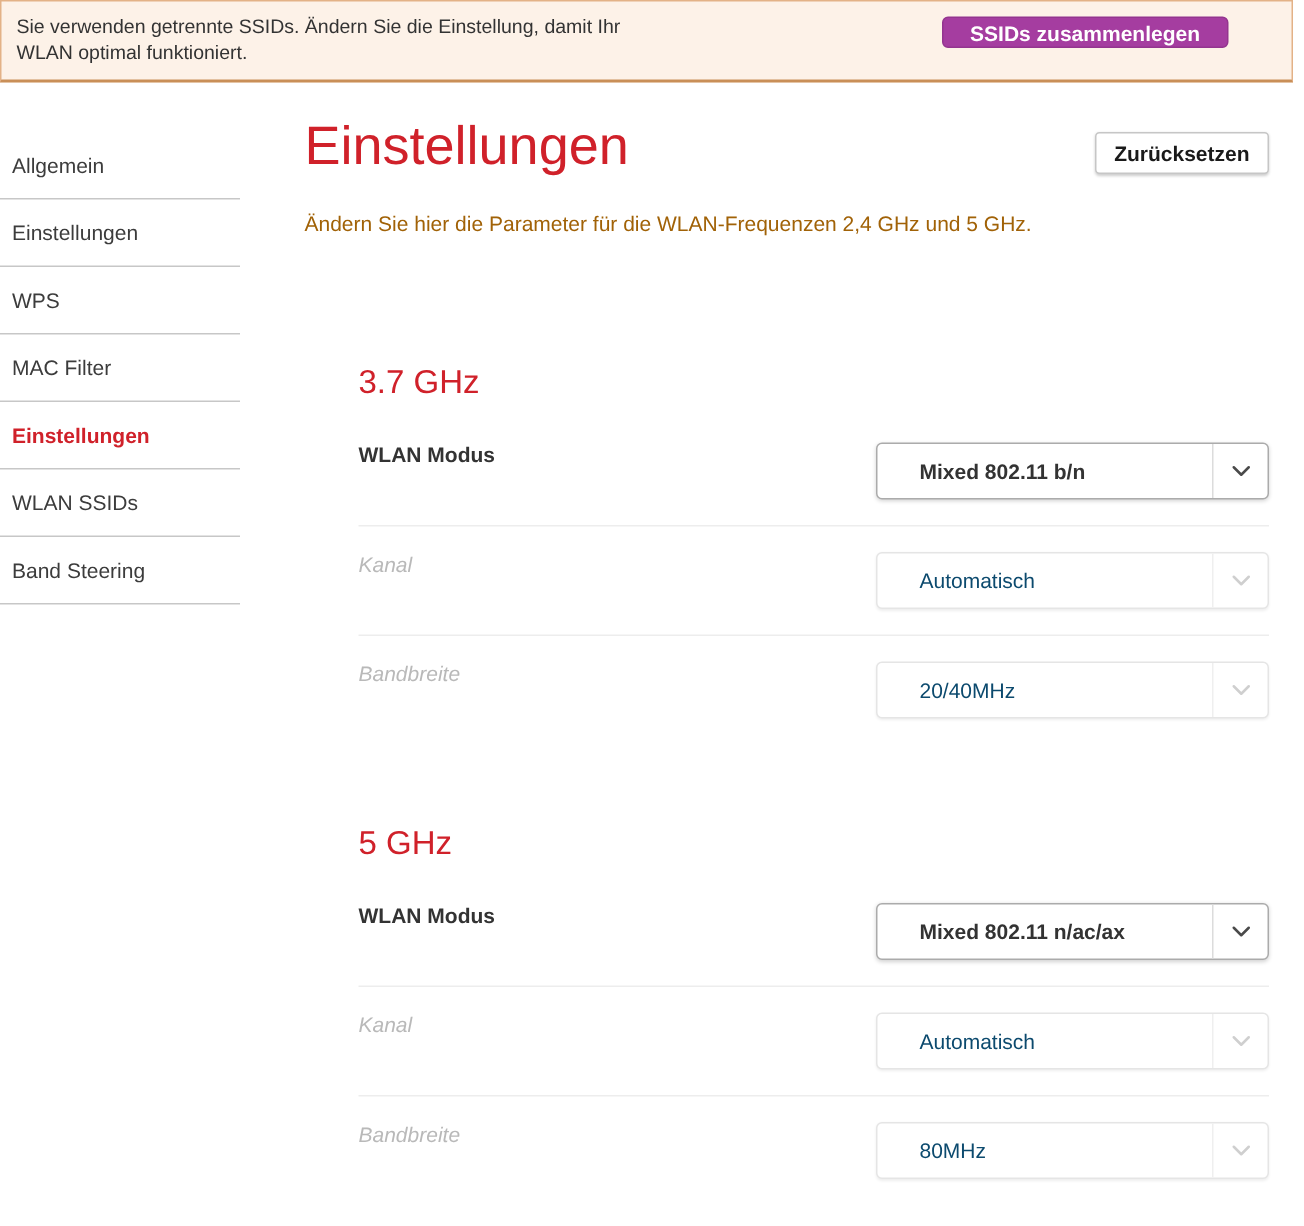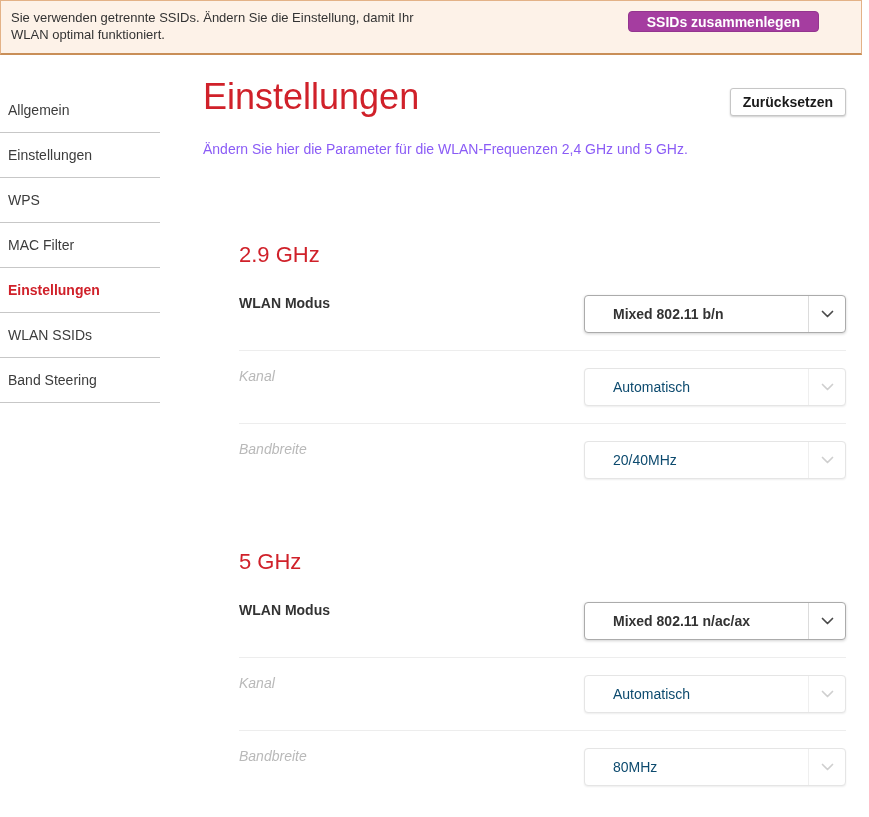--- a/index.html
+++ b/index.html
@@ -51,21 +51,21 @@
     line-height: 44px; color: #d0212a;
   }
   .reset-btn {
     margin-top: 13px; padding: 5px 12px;
     background: #fff; color: #1a1a1a;
     font-family: inherit; font-size: 14px; font-weight: bold; line-height: 16px;
     border: 1px solid #c6c6c6; border-radius: 3px;
     box-shadow: 0 1px 2px rgba(0,0,0,.2);
     cursor: pointer;
   }
-  .subtitle { margin: 22px 0 0; font-size: 14px; line-height: 17px; color: #8b5cf6; }
+  .subtitle { margin: 22px 0 0; font-size: 14px; line-height: 17px; color: #a16207; }
 
   #sections { margin-left: 36px; }
   .band-section { margin-top: 52px; }
   .band-section:first-child { margin-top: 83px; }
   .band-heading {
     margin: 0 0 9px 0; font-size: 22px; font-weight: 400;
     line-height: 28px; color: #d0212a;
   }
 
   .setting-row {
@@ -127,21 +127,21 @@
     </nav>
 
   <main class="main">
     <div class="header-row">
       <h1 class="page-title">Einstellungen</h1>
       <button class="reset-btn">Zurücksetzen</button>
     </div>
     <p class="subtitle">Ändern Sie hier die Parameter für die WLAN-Frequenzen 2,4 GHz und 5 GHz.</p>
     <div id="sections">
         <section class="band-section">
-          <h2 class="band-heading">2.9 GHz</h2>
+          <h2 class="band-heading">3.7 GHz</h2>
           <div class="setting-row">
             <span class="row-label">WLAN Modus</span>
             <div class="dropdown">
               <span class="dd-value">Mixed 802.11 b/n</span>
               <span class="dd-caret">
                 <svg width="13" height="8" viewBox="0 0 13 8">
                   <path d="M1.5 1.5l5 5 5-5" fill="none" stroke="currentColor" stroke-width="1.7" stroke-linecap="round" stroke-linejoin="round"></path>
                 </svg>
               </span>
             </div>

